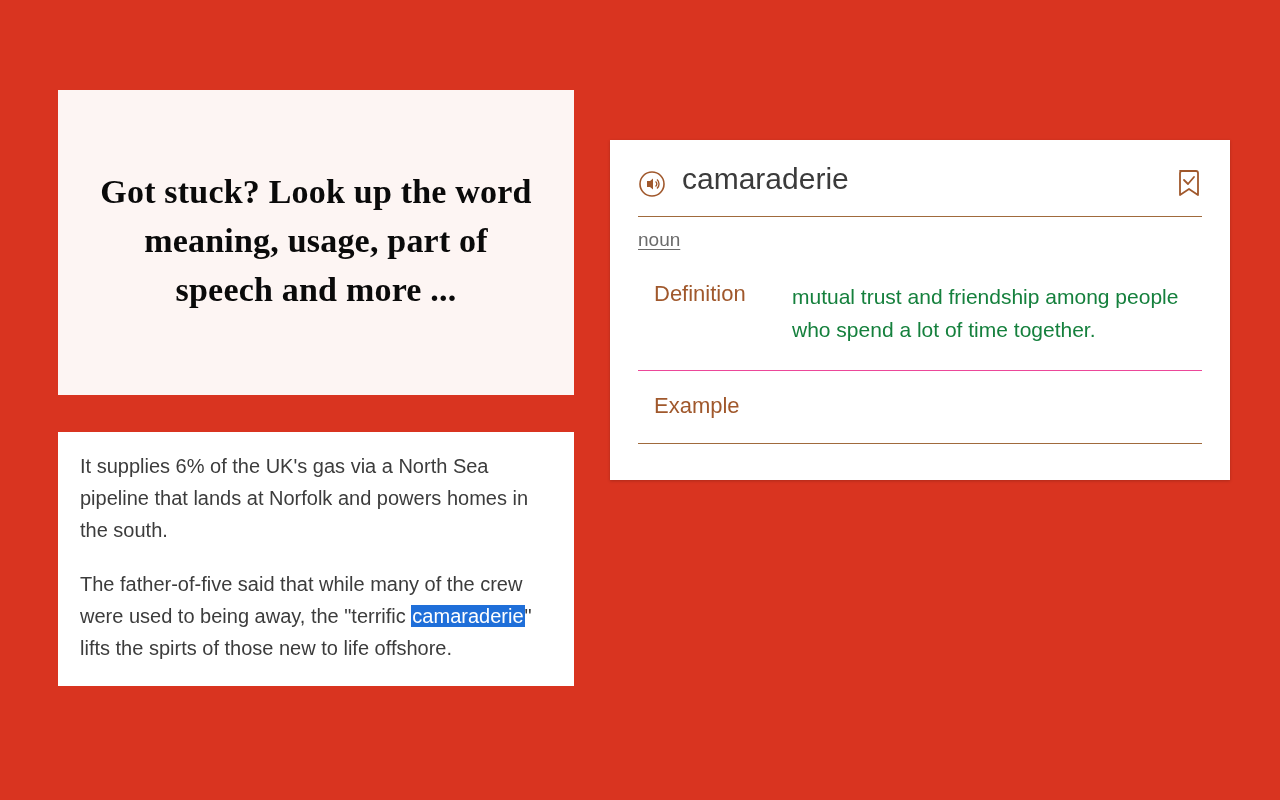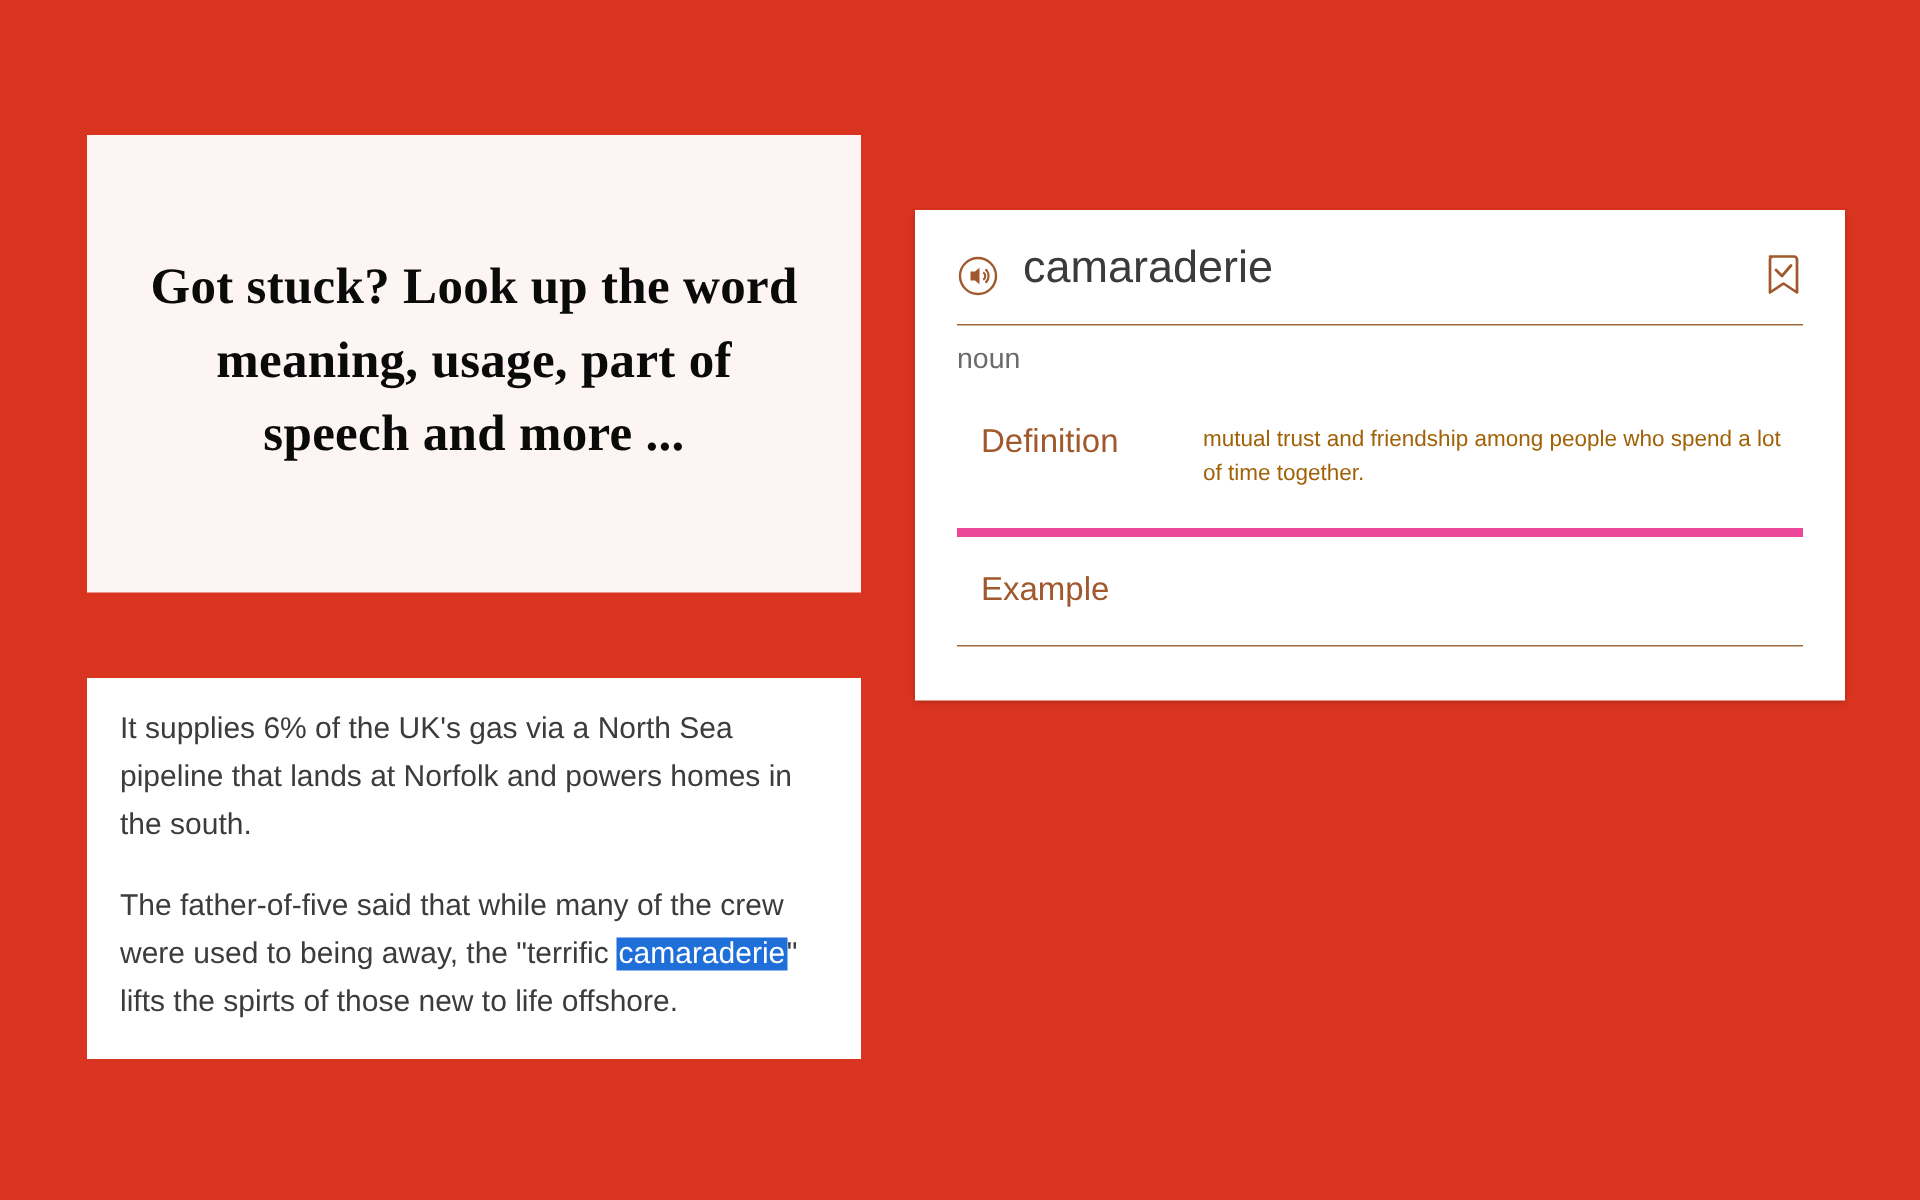--- a/index.html
+++ b/index.html
@@ -27,21 +27,21 @@
       font-weight: 700;
       font-size: 34px;
       line-height: 1.45;
       color: #0a0a0a;
       text-align: center;
       letter-spacing: 0.2px;
     }
     .article-card {
       position: absolute;
       left: 58px;
-      top: 452px;
+      top: 432px;
       width: 516px;
       background: #ffffff;
       padding: 18px 22px 22px 22px;
       font-family: -apple-system, 'Segoe UI', Helvetica, Arial, sans-serif;
       color: #3c3c3c;
     }
     .article-para {
       font-size: 20px;
       line-height: 1.6;
       margin-bottom: 22px;
@@ -91,39 +91,40 @@
       flex: 0 0 auto;
       margin-top: 6px;
     }
     .bookmark-icon svg { display: block; }
     .pos-row {
       padding: 12px 0 8px 0;
     }
     .pos {
       font-size: 19px;
       color: #6b6b6b;
+      text-decoration: underline;
       text-underline-offset: 3px;
     }
     .def-row {
       display: flex;
-      gap: 30px;
+      gap: 20px;
       padding: 22px 8px 24px 16px;
-      border-bottom: 6px solid #ec4899;
+      border-bottom: 1px solid #ec4899;
       align-items: flex-start;
     }
     .def-label {
       flex: 0 0 118px;
       font-size: 22px;
       color: #a0582c;
     }
     .def-text {
       flex: 1 1 auto;
-      font-size: 15px;
+      font-size: 21px;
       line-height: 1.55;
-      color: #a16207;
+      color: #15803d;
     }
     .ex-row {
       display: flex;
       padding: 22px 8px 24px 16px;
       border-bottom: 1px solid #a06a3c;
       align-items: flex-start;
     }
   </style>
 </head>
 <body>

